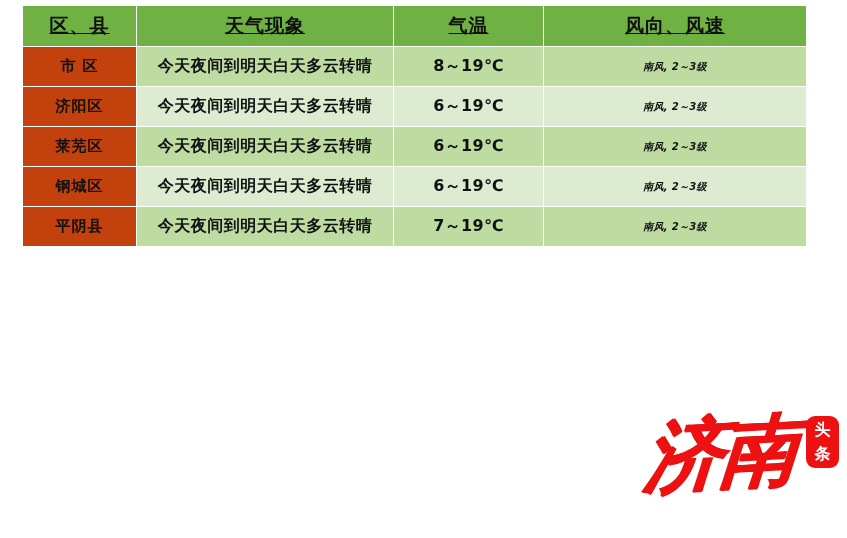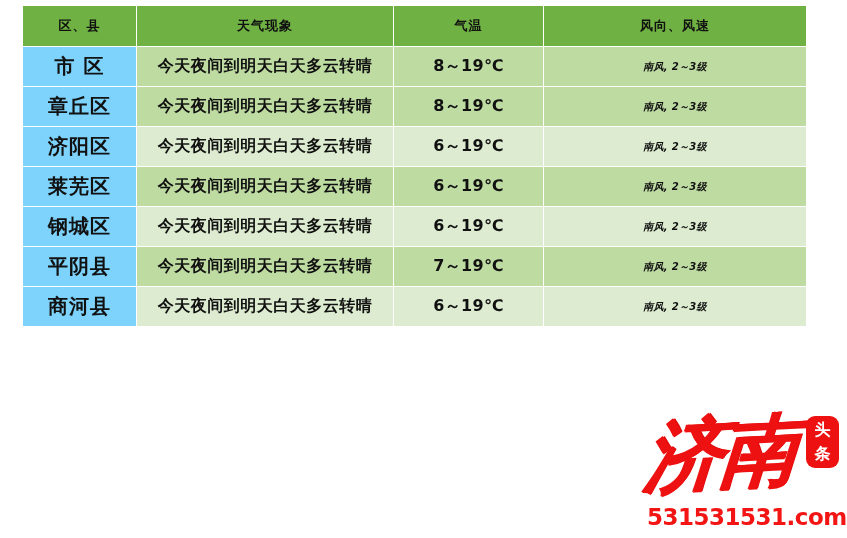--- a/index.html
+++ b/index.html
@@ -49,29 +49,30 @@
     vertical-align: middle;
     color: #111111;
     font-weight: bold;
     white-space: nowrap;
     overflow: hidden;
   }
 
   
   #weather-table thead th {
     background: #6fb142;
-    font-size: 13px;
+    font-size: 19px;
     letter-spacing: 1px;
     height: 40px;
+    text-decoration: underline;
   }
 
   
   #weather-table tbody td.district {
-    background: #7dd3fc;
-    font-size: 20px;
+    background: #c2410c;
+    font-size: 15px;
     letter-spacing: 1px;
   }
 
   
   #weather-table tbody tr.odd td.data {
     background: #bedba2;
   }
   #weather-table tbody tr.even td.data {
     background: #ddecd0;
   }
@@ -167,26 +168,20 @@
         <th>风向、风速</th>
       </tr>
     </thead>
     <tbody id="table-body">
         <tr class="odd">
           <td class="district">市 区</td>
           <td class="data weather">今天夜间到明天白天多云转晴</td>
           <td class="data temp">8～19℃</td>
           <td class="data wind">南风, 2～3级</td>
         </tr>
-        <tr class="odd">
-          <td class="district">章丘区</td>
-          <td class="data weather">今天夜间到明天白天多云转晴</td>
-          <td class="data temp">8～19℃</td>
-          <td class="data wind">南风, 2～3级</td>
-        </tr>
         <tr class="even">
           <td class="district">济阳区</td>
           <td class="data weather">今天夜间到明天白天多云转晴</td>
           <td class="data temp">6～19℃</td>
           <td class="data wind">南风, 2～3级</td>
         </tr>
         <tr class="odd">
           <td class="district">莱芜区</td>
           <td class="data weather">今天夜间到明天白天多云转晴</td>
           <td class="data temp">6～19℃</td>
@@ -195,33 +190,26 @@
         <tr class="even">
           <td class="district">钢城区</td>
           <td class="data weather">今天夜间到明天白天多云转晴</td>
           <td class="data temp">6～19℃</td>
           <td class="data wind">南风, 2～3级</td>
         </tr>
         <tr class="odd">
           <td class="district">平阴县</td>
           <td class="data weather">今天夜间到明天白天多云转晴</td>
           <td class="data temp">7～19℃</td>
-          <td class="data wind">南风, 2～3级</td>
-        </tr>
-        <tr class="even">
-          <td class="district">商河县</td>
-          <td class="data weather">今天夜间到明天白天多云转晴</td>
-          <td class="data temp">6～19℃</td>
           <td class="data wind">南风, 2～3级</td>
         </tr>
       </tbody>
   </table>
 
   <div id="watermark">
     <div id="wm-jinan">济南</div>
     <div id="wm-seal">
       <span>头</span>
       <span>条</span>
     </div>
-    <div id="wm-url">531531531.com</div>
   </div>
 
 </div>
 
 </body></html>

